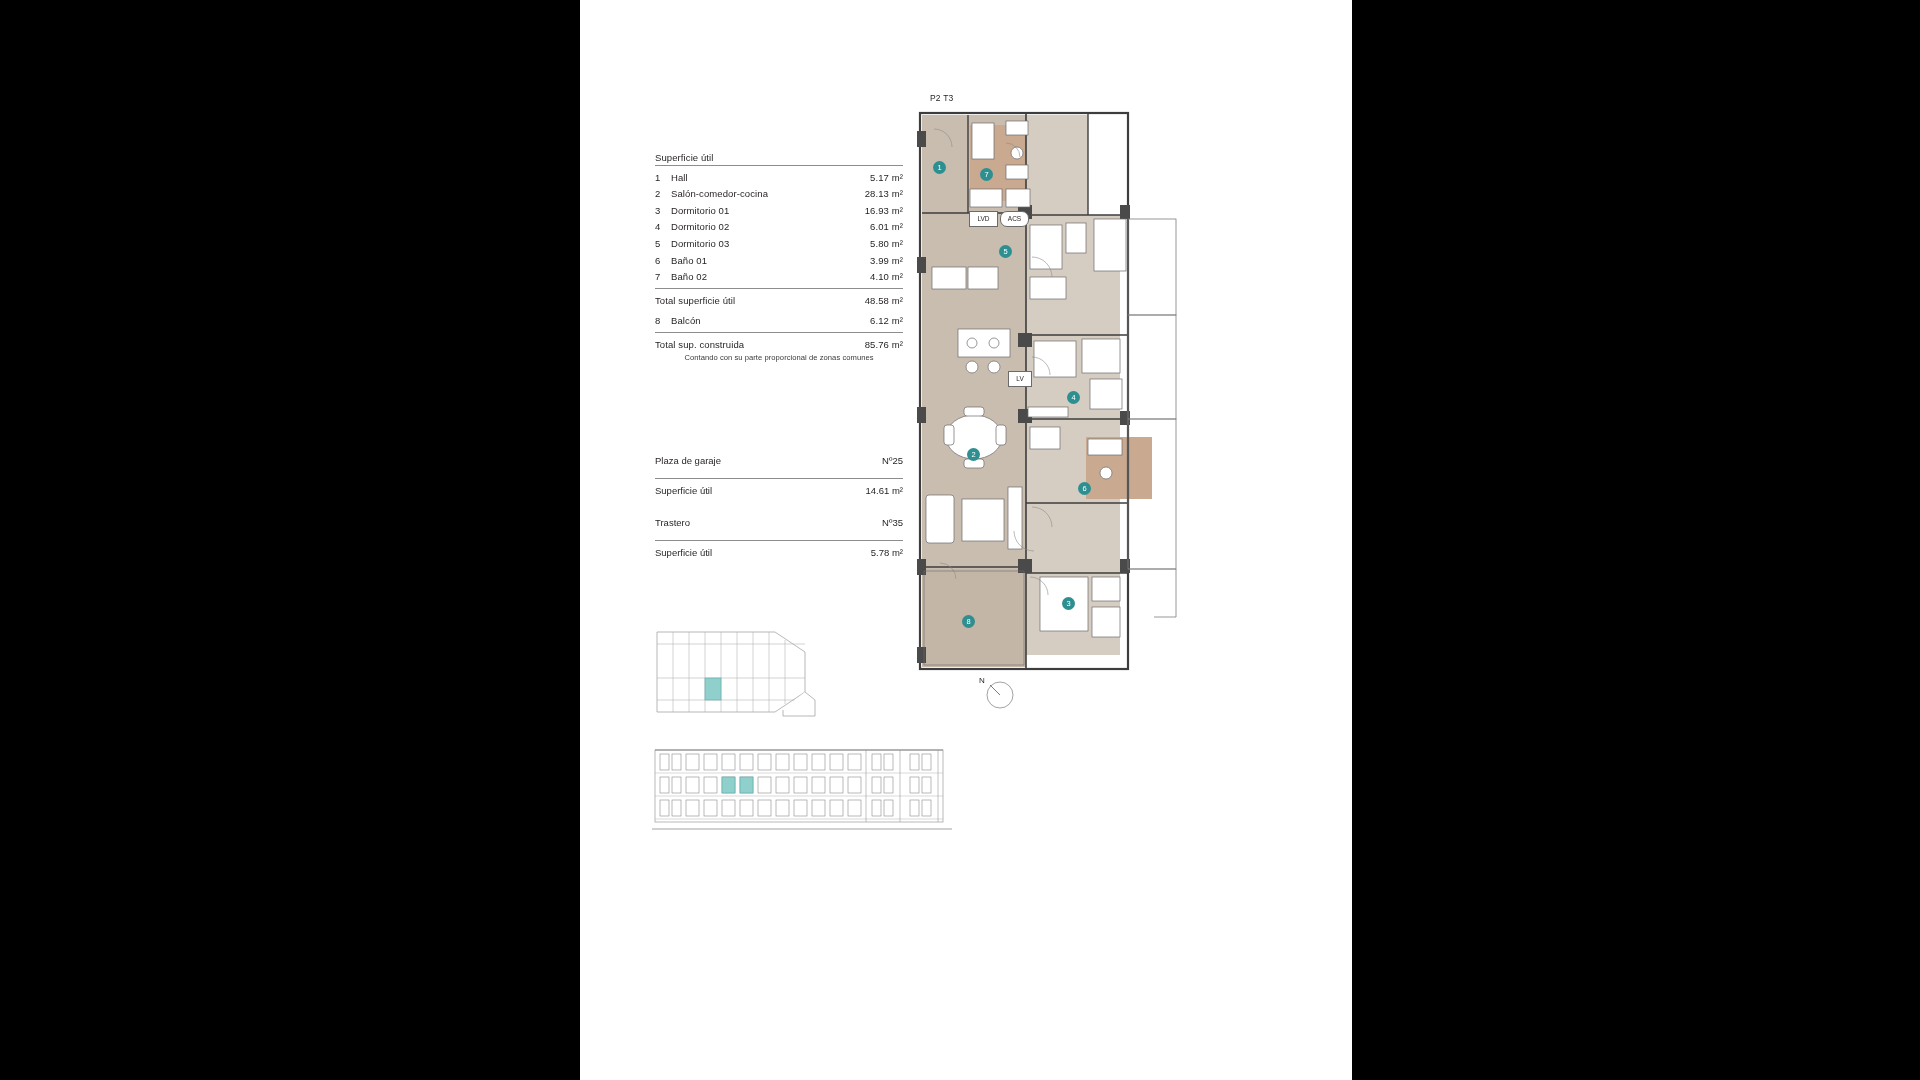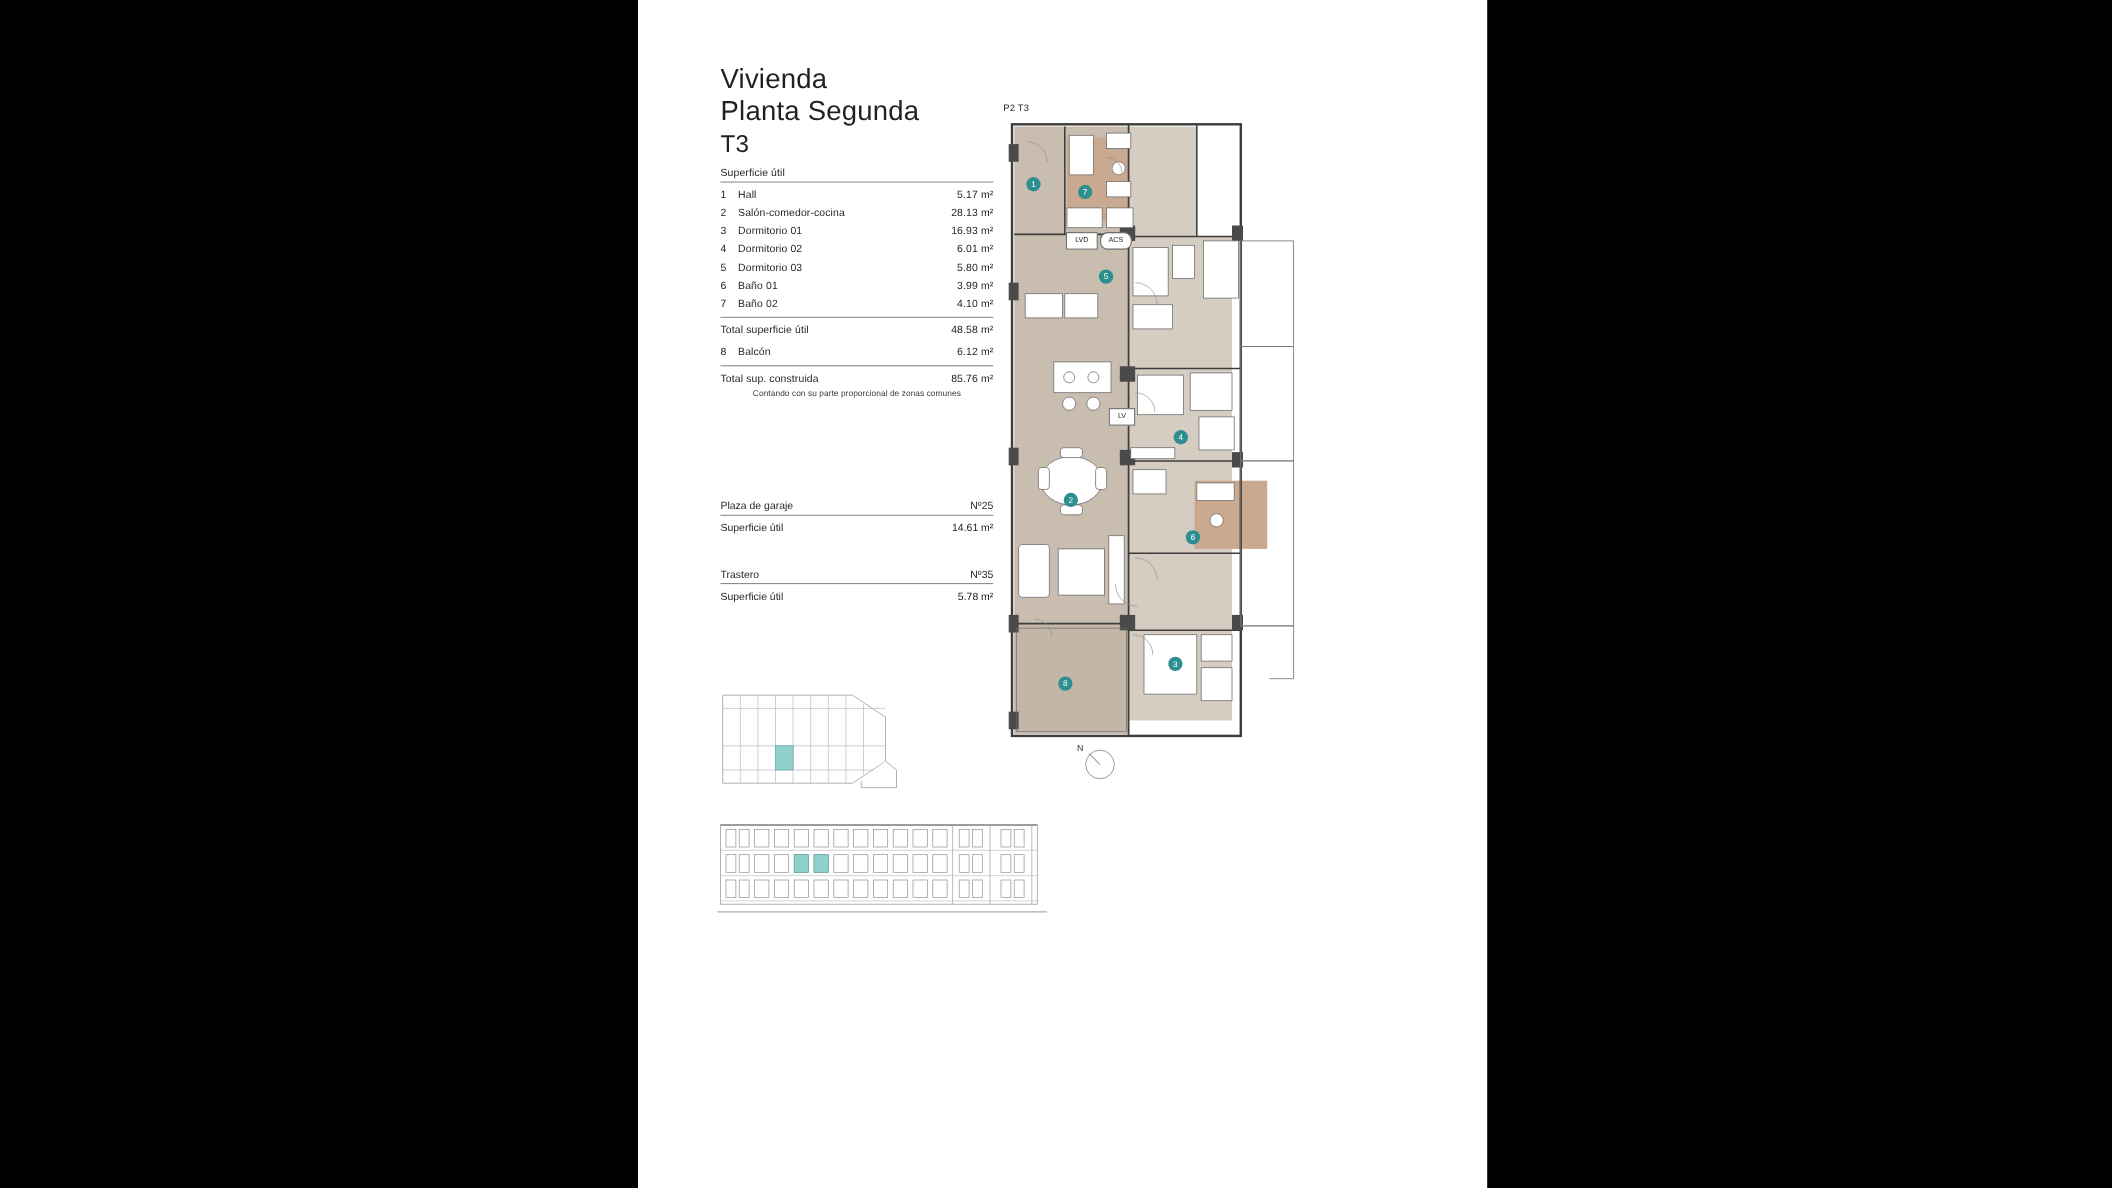--- a/index.html
+++ b/index.html
@@ -71,21 +71,21 @@
     padding-top: 3px;
     color: #3a3a3a;
     letter-spacing: 0.05px;
     text-align: center;
   }
   .sub-head {
     display: flex;
     justify-content: space-between;
     font-size: 9.5px;
     border-bottom: 0.8px solid #8d8d8d;
-    padding-bottom: 2px;
+    padding-bottom: 12px;
   }
   .sub-row {
     display: flex;
     justify-content: space-between;
     font-size: 9.5px;
     padding-top: 6px;
   }
 
   
   #keyplan { position: absolute; left: 75px; top: 630px; }
@@ -128,25 +128,20 @@
     top: 676px;
     font-size: 8px;
     color: #231f20;
   }
 </style>
 </head>
 <body>
 
 <div id="sheet">
 
-  <div class="title-block">
-    <div class="title-line">Vivienda</div>
-    <div class="title-line">Planta Segunda</div>
-    <div class="title-line small">T3</div>
-  </div>
 
   <div class="table" style="left:75px; top:152px;">
     <div class="tbl-head">
       <span>Superficie útil</span>
       <span></span>
     </div>
 
     <div class="row">
       <span class="num">1</span>
       <span class="nm">Hall</span>
@@ -313,21 +308,21 @@
       <g stroke="#9a9a9a" stroke-width="0.6" fill="none">
         <line x1="214" y1="5" x2="214" y2="77"></line>
         <line x1="248" y1="5" x2="248" y2="77"></line>
         <line x1="286" y1="5" x2="286" y2="77"></line>
       </g>
     </svg>
   </div>
 
   <div id="planwrap">
 
-    <div class="plan-label" style="left:2px; top:8px;text-align:center;">P2 T3</div>
+    <div class="plan-label" style="left:20px; top:8px;text-align:center;">P2 T3</div>
 
     <svg width="300" height="600" viewBox="0 0 300 600" style="position:absolute; left:0; top:22px;">
 
       <g>
         <rect x="12" y="8" width="104" height="552" fill="#c9bdb0"></rect>
         <rect x="116" y="108" width="94" height="440" fill="#d6cdc2"></rect>
         <rect x="116" y="8" width="62" height="100" fill="#d6cdc2"></rect>
         <rect x="12" y="462" width="104" height="98" fill="#c4b6a7"></rect>
         <rect x="176" y="330" width="66" height="62" fill="#c9a98f"></rect>
         <rect x="60" y="18" width="56" height="76" fill="#c9a98f"></rect>

